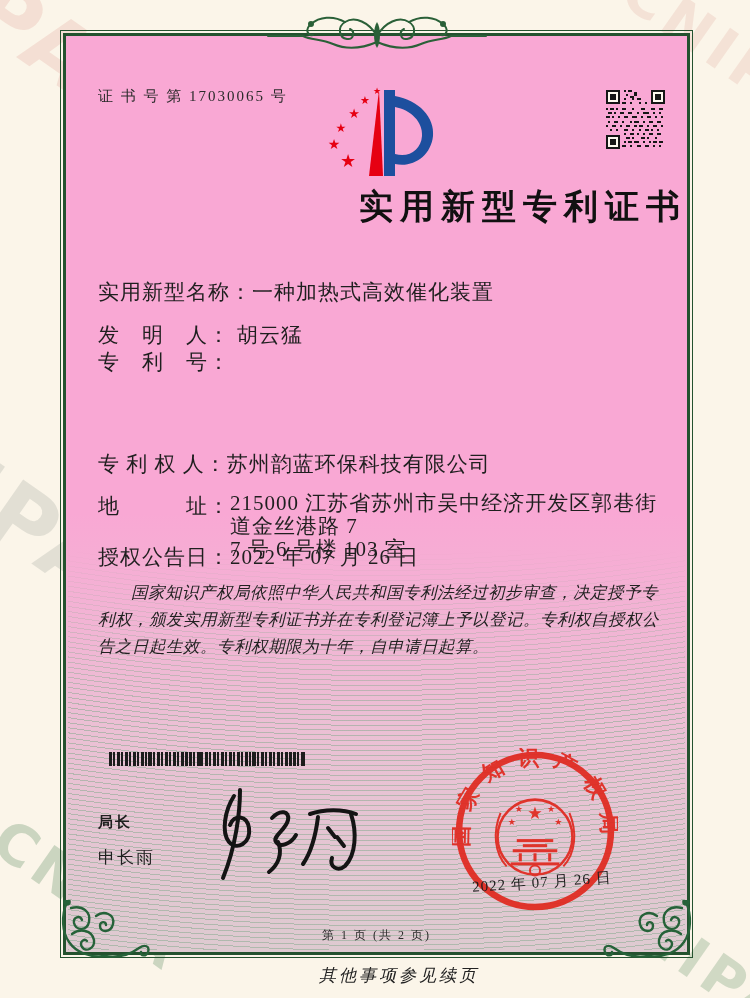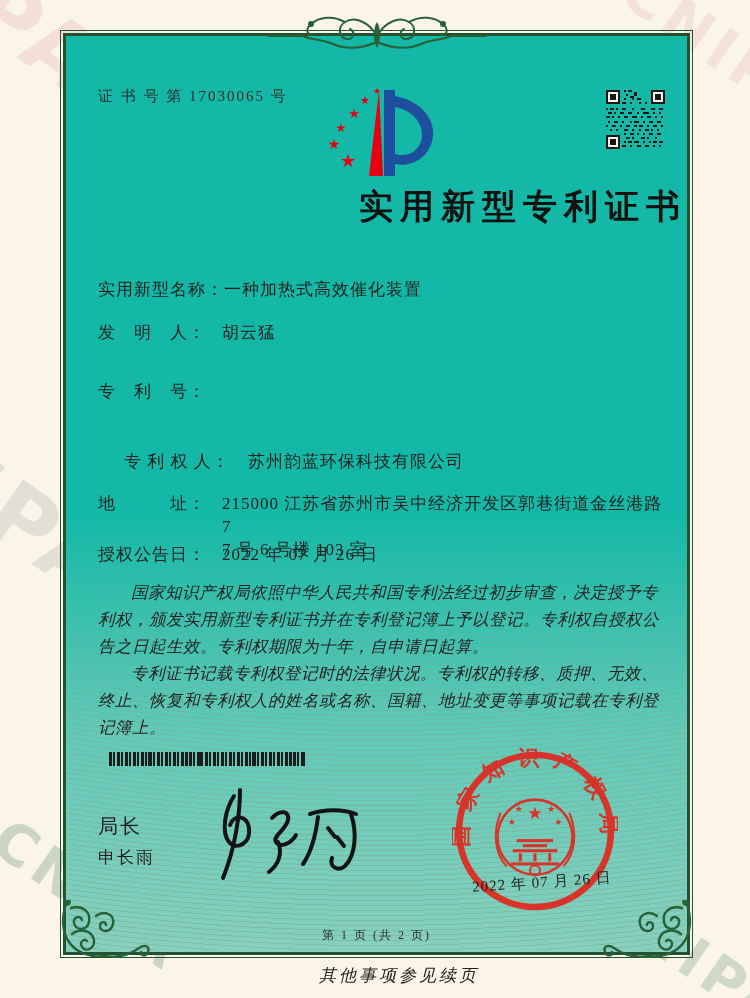--- a/index.html
+++ b/index.html
@@ -17,62 +17,62 @@
   .wm-2{left:-140px;top:-150px;font-size:86px;color:rgba(214,130,118,0.18);}
   .wm-3{left:648px;top:-44px;font-size:58px;color:rgba(214,130,118,0.16);}
   .wm-4{left:436px;top:238px;font-size:64px;color:rgba(186,166,132,0.20);}
   .wm-5{left:-128px;top:352px;font-size:88px;color:rgba(150,158,150,0.25);}
   .wm-6{left:18px;top:806px;font-size:56px;color:rgba(110,152,114,0.34);}
   .wm-7{left:622px;top:868px;font-size:56px;color:rgba(110,152,114,0.30);}
   
   .frame{
     position:absolute;left:63px;top:33px;width:621px;height:916px;
     border:3px solid #24522f;outline:1px solid #24522f;outline-offset:2px;
-    background:#14b8a6;
+    background:#f9a8d4;
   }
   .tint{position:absolute;left:0;top:0;right:0;bottom:0;
     background:linear-gradient(180deg,rgba(222,234,221,0) 52%,rgba(213,228,212,0.40) 76%,rgba(205,223,206,0.62) 100%);}
   .guilloche{position:absolute;left:2px;right:2px;bottom:2px;height:400px;
     background:repeating-radial-gradient(circle at 50% -1900px,rgba(128,168,138,0.50) 0 1px,rgba(0,0,0,0) 1px 5px);
     -webkit-mask-image:linear-gradient(180deg,transparent,#000 40%);
     mask-image:linear-gradient(180deg,transparent,#000 40%);}
   
   .ornament-top{position:absolute;left:50%;top:-24px;margin-left:-110px;width:220px;height:48px;}
   .corner{position:absolute;width:92px;height:60px;bottom:-8px;}
   .corner-left{left:-7px;}
   .corner-right{right:-7px;transform:scaleX(-1);}
   
   .cert-no{position:absolute;left:32px;top:51px;font-size:15px;letter-spacing:2px;color:#2b2b2b;}
   .qr{position:absolute;left:540px;top:54px;width:59px;height:59px;}
   .logo{position:absolute;left:255px;top:44px;width:122px;height:108px;}
   .doc-title{position:absolute;left:0;top:148px;width:100%;text-align:right;
     font-size:34px;font-weight:bold;letter-spacing:7px;color:#111;}
   
-  .field{position:absolute;left:32px;width:566px;font-size:17px;display:flex;}
+  .field{position:absolute;left:32px;width:566px;font-size:21px;display:flex;}
   .field .lbl{flex:0 0 124px;letter-spacing:1px;white-space:nowrap;}
   .field .val{letter-spacing:1px;}
-  .f-name{top:242px;}  .f-inventor{top:285px;}  .f-patno{top:344px;flex-direction:column;}
-  .f-filing{top:370px;} .f-patentee{top:414px;margin-left:26px;} .f-address{top:456px;}
+  .f-name{top:242px;}  .f-inventor{top:285px;gap:7px;}  .f-patno{top:312px;flex-direction:column;}
+  .f-filing{top:370px;} .f-patentee{top:414px;} .f-address{top:456px;}
   .f-grant{top:507px;}
   .f-address .val span{display:block;line-height:23px;}
   .grant-no-pair{position:absolute;left:290px;top:0;display:flex;white-space:nowrap;}
   .grant-no-pair .lbl{flex:none;margin-right:4px;}
   
   .body-text{position:absolute;left:32px;top:543px;width:562px;
     font-size:16.5px;line-height:27px;font-style:italic;font-weight:500;
     letter-spacing:0.5px;color:#222;font-family:Liberation Serif, serif;}
   .body-text p{margin:0;text-indent:2em;}
   
   .barcode{position:absolute;left:43px;top:716px;width:196px;height:14px;
     background-image:
       repeating-linear-gradient(90deg,#1c1c1c 0 2px,rgba(0,0,0,0) 2px 4px),
       repeating-linear-gradient(90deg,#1c1c1c 0 3px,rgba(0,0,0,0) 3px 8px),
       repeating-linear-gradient(90deg,#1c1c1c 0 1px,rgba(0,0,0,0) 1px 13px);}
-  .sig-title{position:absolute;left:32px;top:777px;font-size:20px;
-    font-family:"Liberation Sans","DejaVu Sans",sans-serif;font-weight:400;letter-spacing:2px;}
+  .sig-title{position:absolute;left:32px;top:777px;font-size:15px;
+    font-family:"Liberation Sans","DejaVu Sans",sans-serif;font-weight:700;letter-spacing:2px;}
   .sig-name{position:absolute;left:32px;top:810px;font-size:17px;
     font-family:Liberation Serif, serif;font-weight:500;letter-spacing:2px;}
   .signature{position:absolute;left:140px;top:748px;width:170px;height:105px;}
   .seal{position:absolute;left:386px;top:712px;width:166px;height:166px;}
   .seal-date{position:absolute;left:396px;top:837px;width:160px;text-align:center;
     font-size:15px;color:#1d1d1d;letter-spacing:1px;transform:rotate(-4deg);}
   .page-info{position:absolute;left:0;top:891px;width:100%;text-align:center;
     font-size:12px;letter-spacing:2px;color:#2b2b2b;}
   .continuation{position:absolute;left:0;top:964px;width:750px;text-align:center;
     font-size:17px;font-style:italic;font-weight:500;letter-spacing:3px;color:#222;margin-left:24px;}
@@ -188,21 +188,20 @@
       <span>7 号 6 号楼 103 室</span>
     </span>
   </div>
   <div class="field f-grant">
     <span class="lbl">授权公告日：</span>
     <span class="val">2022 年 07 月 26 日</span>
   </div>
 
   <div class="body-text">
     <p>国家知识产权局依照中华人民共和国专利法经过初步审查，决定授予专利权，颁发实用新型专利证书并在专利登记簿上予以登记。专利权自授权公告之日起生效。专利权期限为十年，自申请日起算。</p>
-    <p>专利证书记载专利权登记时的法律状况。专利权的转移、质押、无效、终止、恢复和专利权人的姓名或名称、国籍、地址变更等事项记载在专利登记簿上。</p>
   </div>
 
   <div class="barcode"></div>
 
   <div class="sig-title">局长</div>
   <div class="sig-name">申长雨</div>
 
   <svg class="signature" viewBox="0 0 170 105">
     <g fill="none" stroke="#141414" stroke-width="4" stroke-linecap="round" stroke-linejoin="round">
       <path d="M28,12 C19,26 15,48 23,58 C31,67 45,59 43,44 C41,31 28,30 24,41"></path>

